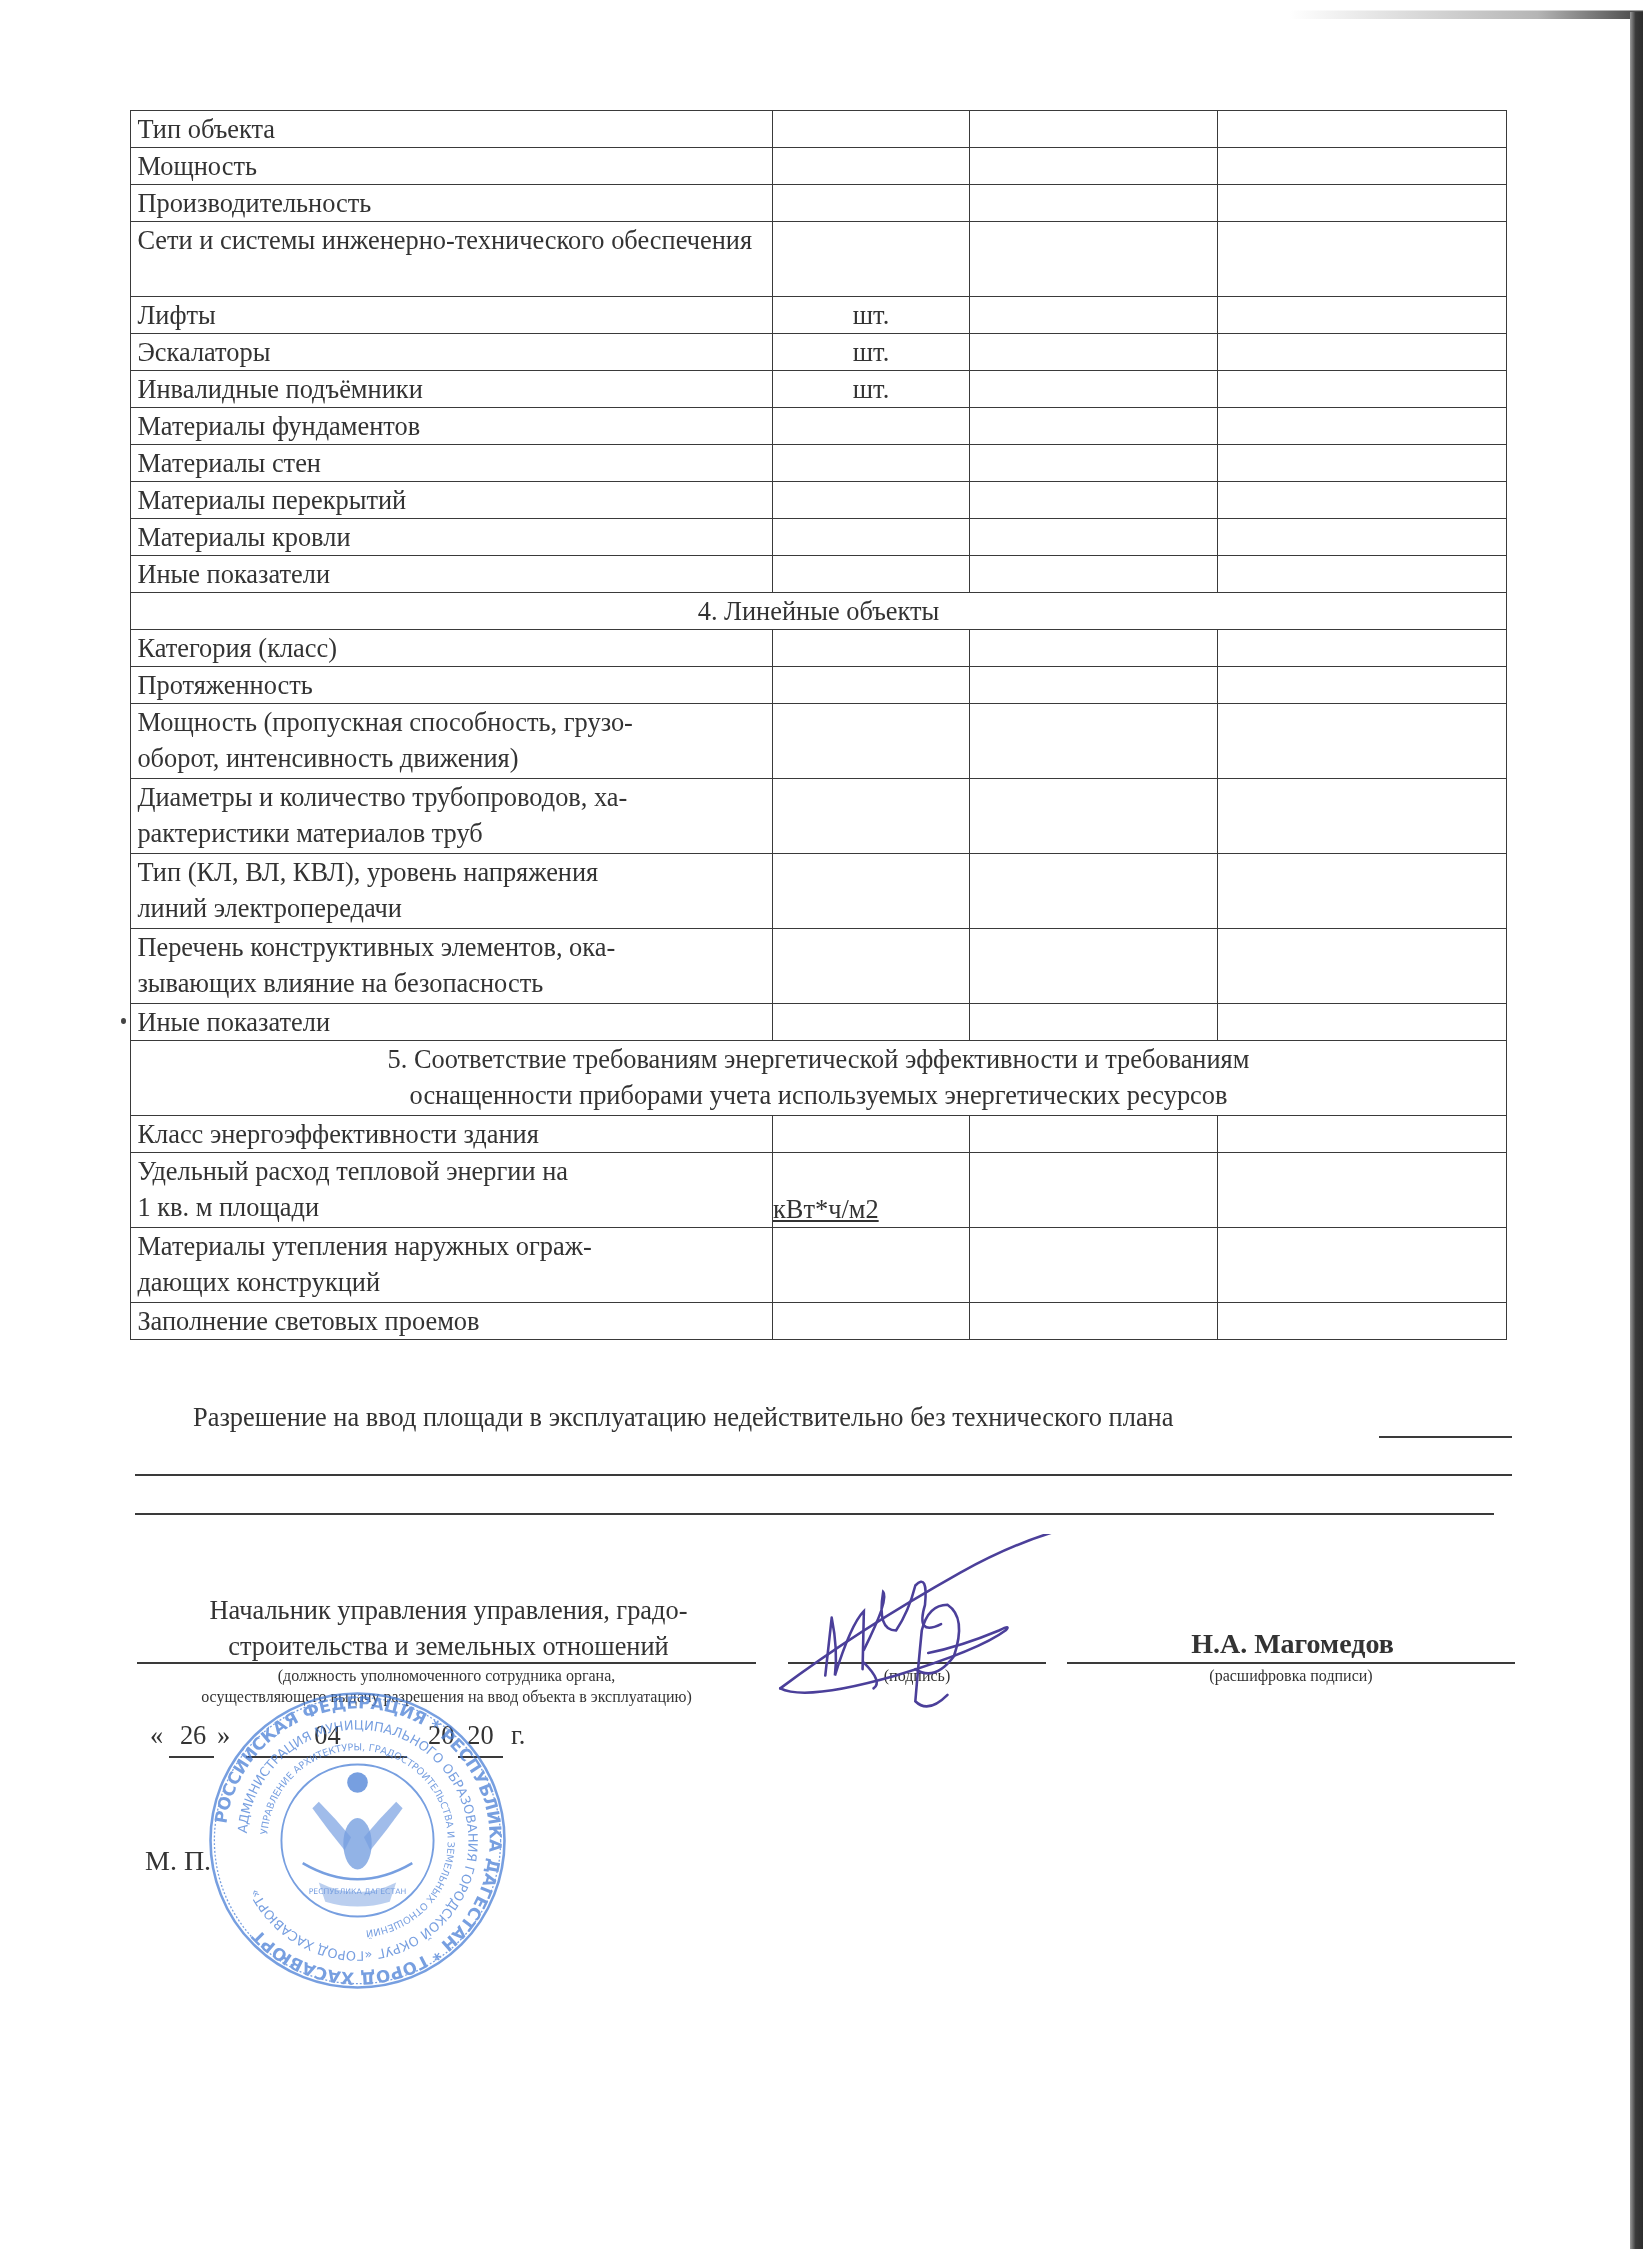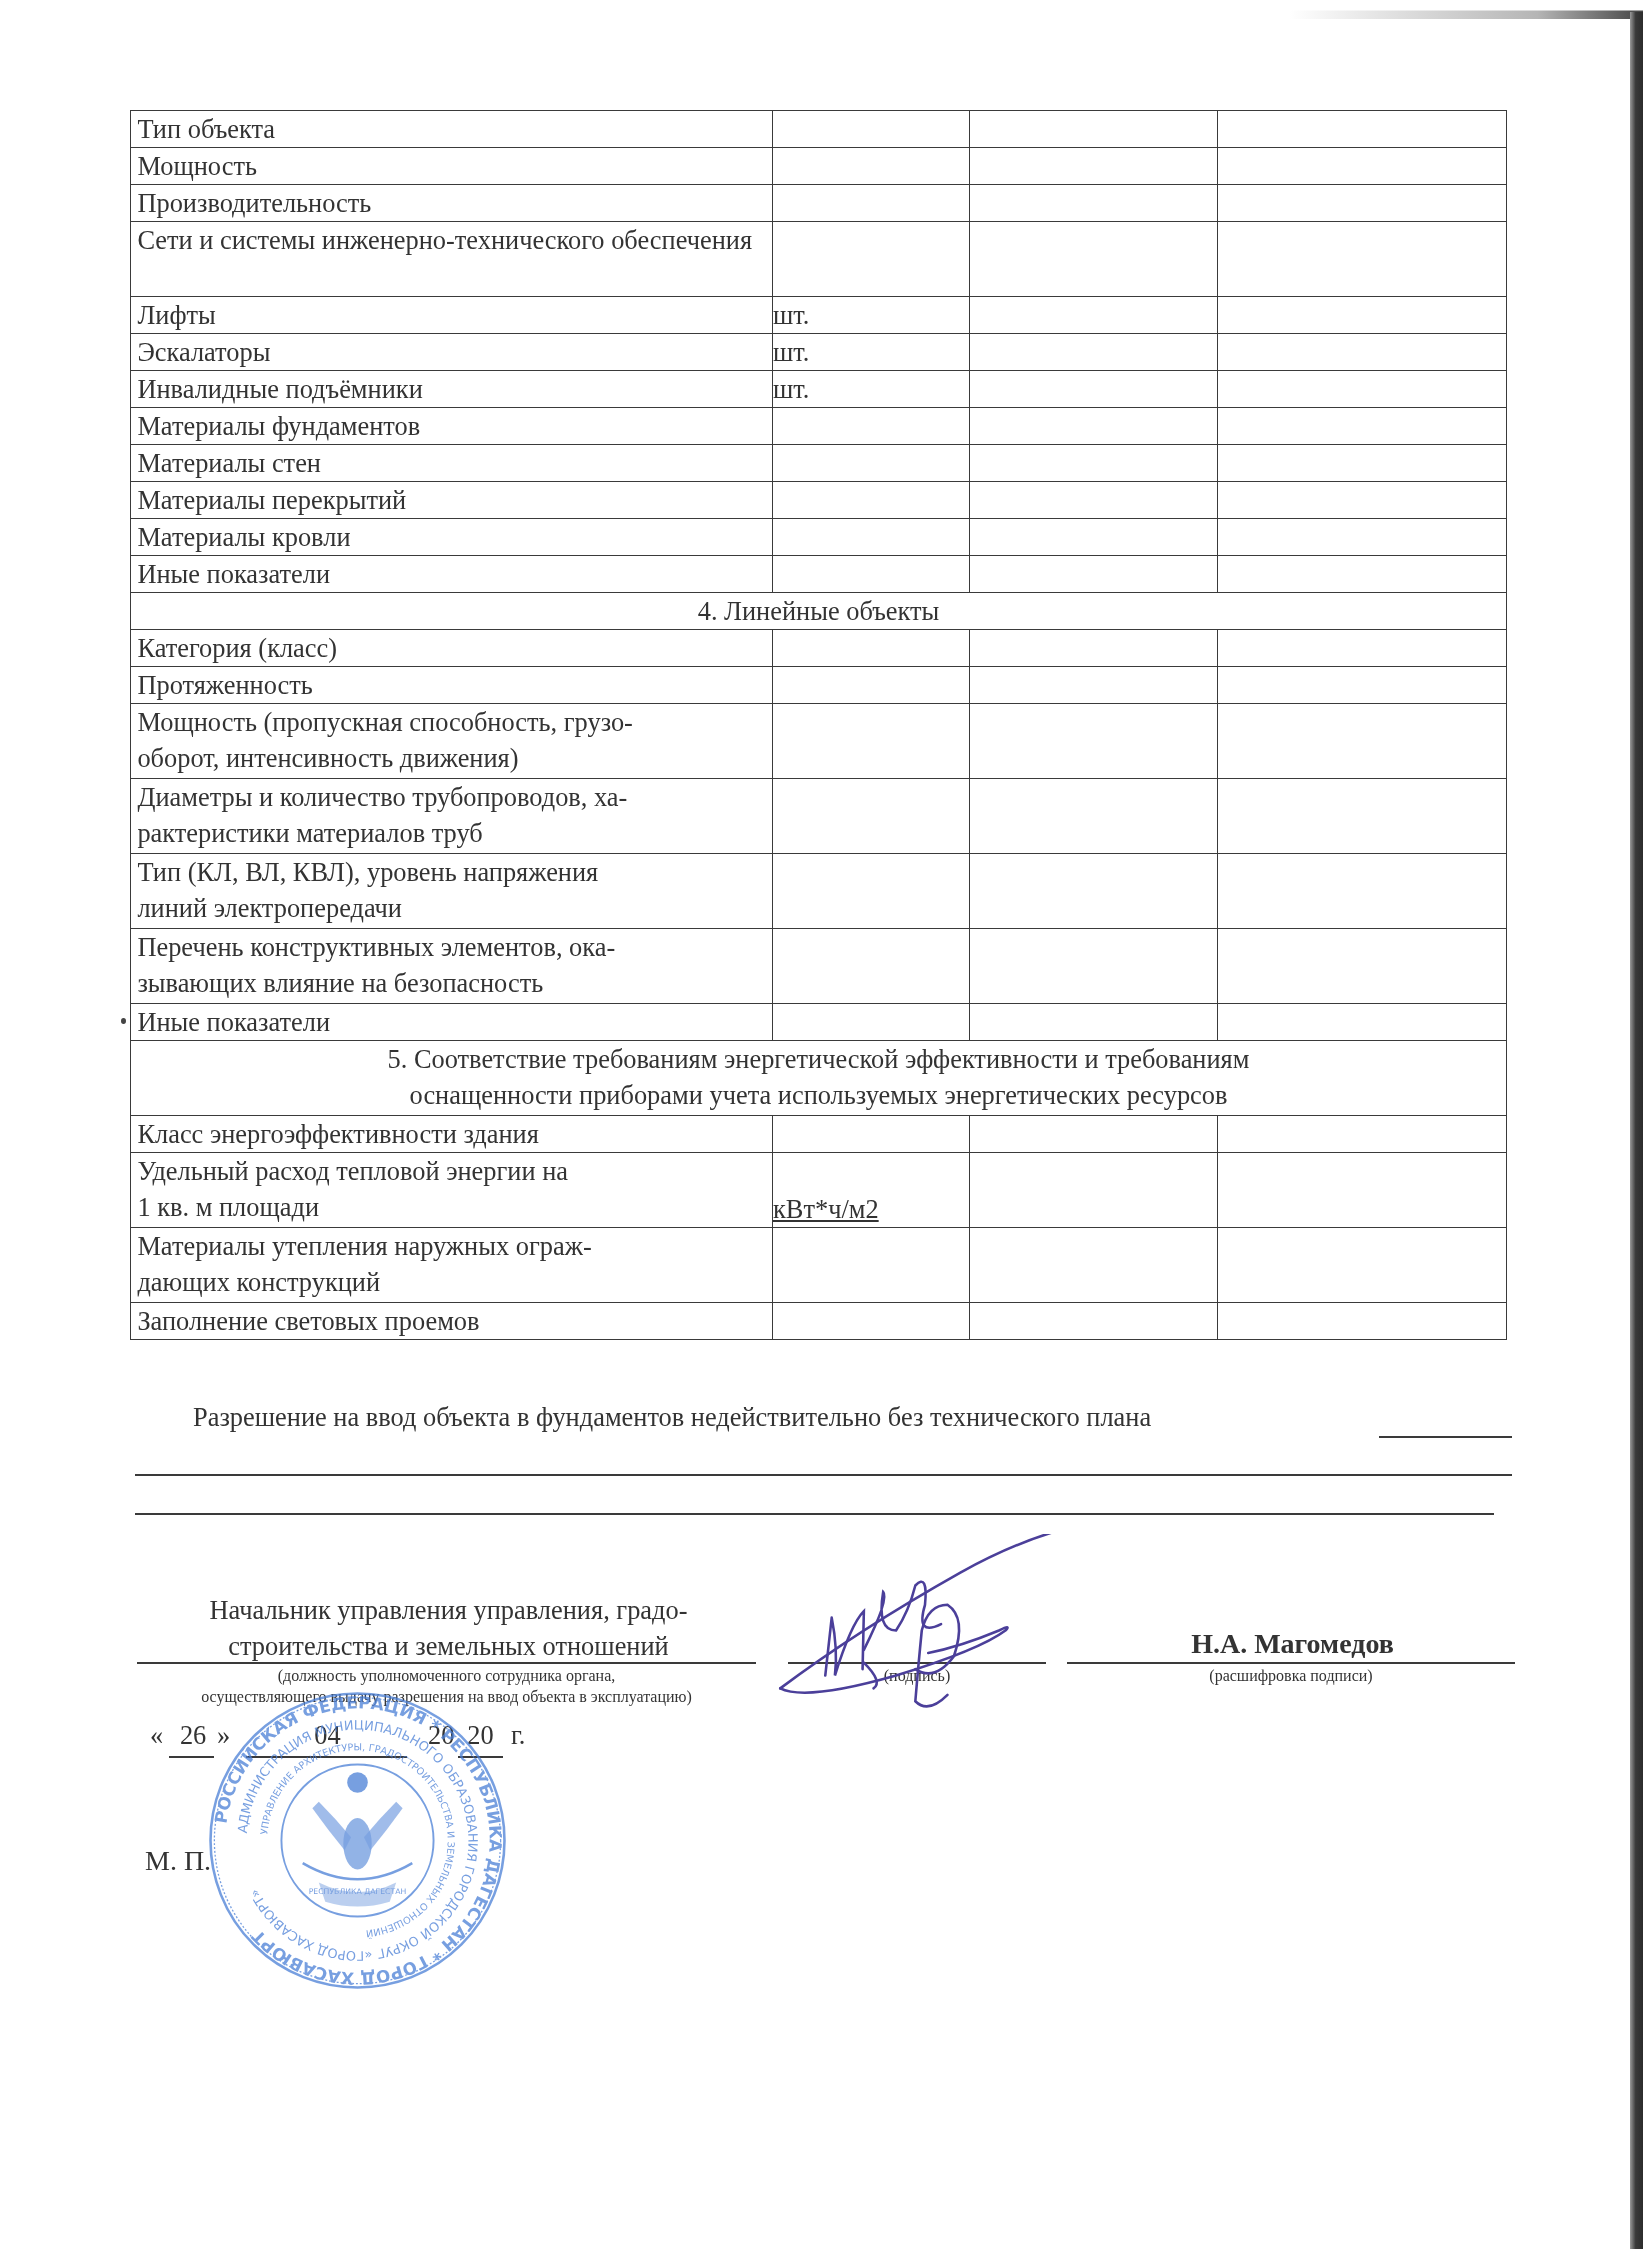--- a/index.html
+++ b/index.html
@@ -27,21 +27,21 @@
   table.form td {
     border: 1.9px solid #3a3a3a;
     padding: 0 0 0 6.4px;
     vertical-align: top;
     overflow: hidden;
   }
   table.form col.c1 { width: 642px; }
   table.form col.c2 { width: 197px; }
   table.form col.c3 { width: 248px; }
   table.form col.c4 { width: 289px; }
-  table.form td.unit { text-align: left; padding-left: 0; }
+  table.form td.unit { text-align: center; padding-left: 0; }
   table.form td.unit-bottom { text-align: left; padding-left: 0; vertical-align: bottom; text-decoration: underline; }
   table.form tr.r1 td { height: 36px; }
   table.form tr.r2 td { height: 74px; }
   table.form td.section { text-align: center; padding-left: 0; }
 
   .notice {
     position: absolute; left: 193px; top: 1402px;
     font-size: 26.4px; white-space: nowrap;
   }
   .notice-line { position: absolute; left: 1379px; top: 1436px; width: 133px; height: 1.9px; background: #3a3a3a; }
@@ -267,21 +267,21 @@
       </tr>
       <tr class="r1">
         <td>Заполнение световых проемов</td>
         <td class="unit"></td>
         <td></td>
         <td></td>
       </tr>
     </tbody>
 </table>
 
-<div class="notice">Разрешение на ввод объекта в фундаментов недействительно без технического плана</div>
+<div class="notice">Разрешение на ввод площади в эксплуатацию недействительно без технического плана</div>
 <div class="notice-line"></div>
 <div class="blank-line-1"></div>
 <div class="blank-line-2"></div>
 
 <div class="position-title">
   <div>Начальник управления управления, градо-</div>
   <div>строительства и земельных отношений</div>
 </div>
 <div class="position-line"></div>
 <div class="position-caption">

